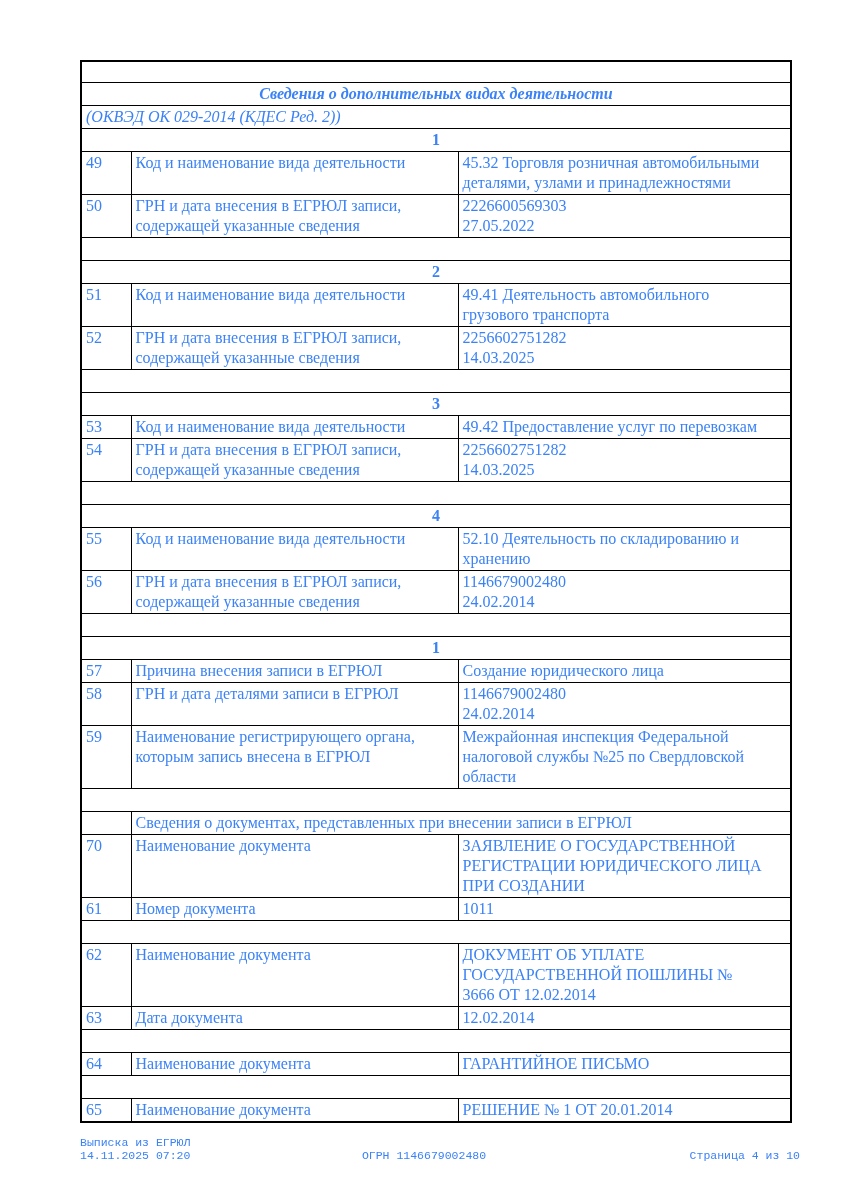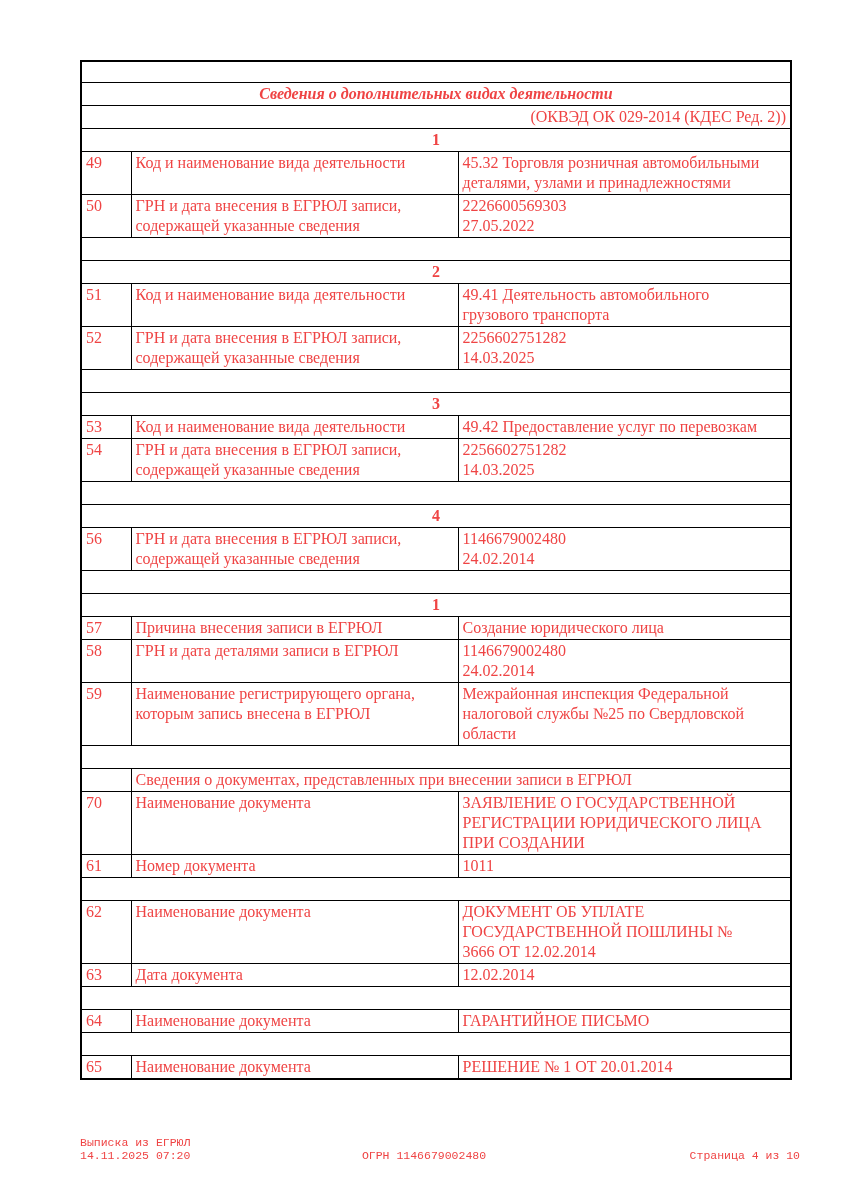--- a/index.html
+++ b/index.html
@@ -1,21 +1,21 @@
 <!DOCTYPE html>
 <html><head>
 <meta charset="utf-8">
 <style>
   html, body { margin: 0; padding: 0; background: #ffffff; }
   .page {
     position: relative;
     width: 848px;
     height: 1200px;
     background: #ffffff;
-    color: #ef4444;
+    color: #3b82f6;
     font-family: "Liberation Serif", "DejaVu Serif", serif;
     overflow: hidden;
   }
   table.doc {
     position: absolute;
     left: 80px;
     top: 60px;
     width: 710px;
     border-collapse: collapse;
     table-layout: fixed;
@@ -30,21 +30,21 @@
     word-wrap: break-word;
   }
   col.c-num { width: 50px; }
   col.c-label { width: 327px; }
   col.c-value { width: 333px; }
   td.num { text-align: left; }
   td.pre { white-space: pre-line; }
   tr.spacer td { height: 22px; padding: 0; }
   tr.spacer-top td { height: 20px; padding: 0; }
   td.title-bi { text-align: center; font-weight: bold; font-style: italic; font-size: 17px; padding: 3px 4px; }
-  td.title-i { text-align: right; font-size: 16px; padding: 1px 4px; }
+  td.title-i { text-align: left; font-style: italic; font-size: 16px; padding: 1px 4px; }
   td.title-b { text-align: center; font-weight: bold; font-size: 17px; padding: 3px 4px; }
   td.sec-num { text-align: center; font-weight: bold; font-size: 16px; }
   td.docs-title { font-size: 16px; }
   .footer { position: absolute; font-size: 11.5px; line-height: 13px; font-family: Liberation Mono, monospace; }
   .footer-left { left: 80px; top: 1136px; }
   .footer-center { left: 0; top: 1149px; width: 848px; text-align: center; }
   .footer-right { right: 48px; top: 1149px; }
 </style>
 </head>
 <body>
@@ -126,20 +126,26 @@
 14.03.2025</td>
     </tr>
     <tr class="spacer">
           <td colspan="3"></td>
         </tr>
 
     <tr>
       <td colspan="3" class="sec-num">4</td>
     </tr>
     <tr>
+      <td class="num">55</td>
+      <td class="pre">Код и наименование вида деятельности</td>
+      <td class="pre">52.10 Деятельность по складированию и
+хранению</td>
+    </tr>
+    <tr>
       <td class="num">56</td>
       <td class="pre">ГРН и дата внесения в ЕГРЮЛ записи,
 содержащей указанные сведения</td>
       <td class="pre">1146679002480
 24.02.2014</td>
     </tr>
     <tr class="spacer">
           <td colspan="3"></td>
         </tr>
 

